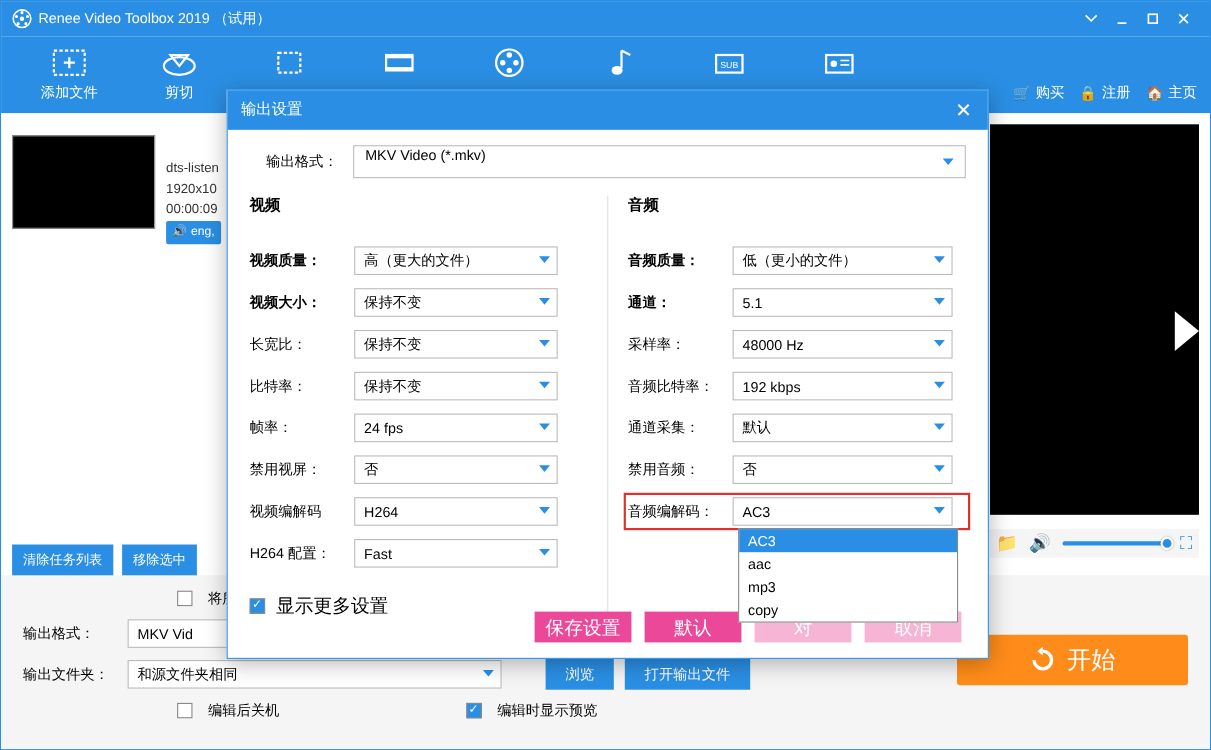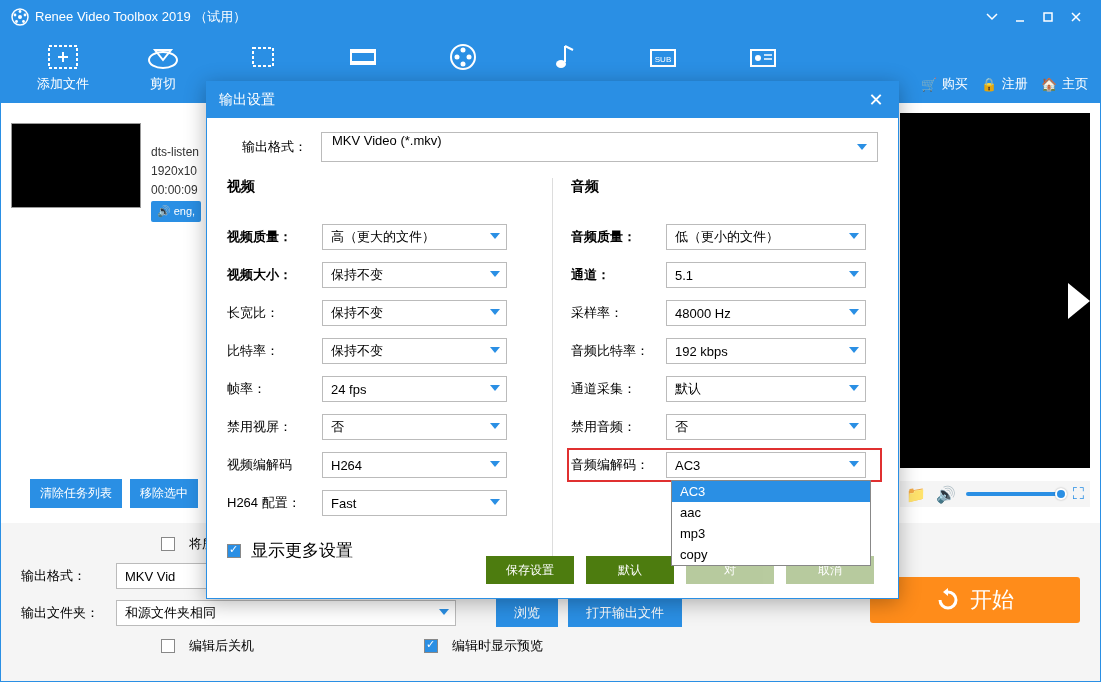--- a/index.html
+++ b/index.html
@@ -11,21 +11,21 @@
 .toolbar { height: 70px; background: #2a8fe4; display: flex; align-items: flex-start; padding: 6px 12px 0 12px; color:#fff; position:relative; }
 .tool-btn { width: 100px; text-align:center; font-size:13px; cursor:pointer;}
 .tool-btn .ticon { height: 36px; display:flex; align-items:center; justify-content:center; }
 .tool-right { position:absolute; right:12px; bottom:10px; display:flex; gap:14px; font-size:13px; }
 .tool-right .tr-item { display:flex; align-items:center; gap:4px; cursor:pointer; }
 .content { position:relative; height: calc(100% - 100px); background:#fff; }
 .file-panel { position:absolute; left:10px; top:20px; width:185px; }
 .file-thumb { width:130px; height:85px; background:#000; border:1px solid #999; }
 .file-info { position:absolute; left:140px; top:20px; font-size:12px; color:#333; line-height:1.6; }
 .audio-badge { background:#2a8fe4; color:#fff; font-size:11px; padding:2px 6px; border-radius:2px; display:inline-flex; align-items:center; gap:3px;}
-.btn-bar { position:absolute; left:10px; top:376px; display:flex; gap:8px;margin-left:19px; }
+.btn-bar { position:absolute; left:10px; top:392px; display:flex; gap:8px; }
 .small-btn { background:#2a8fe4; color:#fff; font-size:12px; padding:6px 10px; border:none; cursor:pointer; }
 .video-area { position:absolute; right:10px; top:10px; width:190px; height:355px; background:#000; }
 .play-triangle { position:absolute; right:0; top:170px; width:0; height:0; border-top:18px solid transparent; border-bottom:18px solid transparent; border-left:22px solid #fff; }
 .media-ctrl { position:absolute; right:10px; top:378px; width:190px; height:26px; background:#f5f5f5; display:flex; align-items:center; gap:10px; padding:0 6px; }
 .slider-bar { flex:1; height:4px; background:#2a8fe4; position:relative; border-radius:2px;}
 .slider-dot { position:absolute; right:-4px; top:-4px; width:12px; height:12px; border-radius:50%; background:#2a8fe4; border:2px solid #fff; box-shadow:0 0 2px rgba(0,0,0,0.3);}
 .bottom-panel { position:absolute; left:0; right:0; bottom:0; height:160px; background:#f5f5f5; padding:12px 20px; font-size:13px; }
 .bottom-row { display:flex; align-items:center; gap:10px; margin-bottom:10px; }
 .bottom-label { width:85px; }
 .bottom-select { width:340px; height:26px; border:1px solid #bbb; background:#fff; padding:0 22px 0 8px; position:relative; display:flex; align-items:center; font-size:13px;}
@@ -55,21 +55,21 @@
 .divider { width:1px; background:#ddd; margin:0 18px; }
 .audio-codec-wrap { border:2px solid #e03030; padding:2px; margin:-4px -4px 8px -4px; position:relative;}
 .audio-codec-wrap .opt-row{margin-bottom:0;}
 .dropdown-list { position:absolute; left:100px; top:28px; width:200px; background:#fff; border:1px solid #888; z-index:10; font-size:13px;}
 .dropdown-list .ditem { padding:3px 8px; cursor:pointer;}
 .dropdown-list .ditem.sel { background:#2a8fe4; color:#fff;}
 .dlg-more { display:flex; align-items:center; gap:6px; font-size:17px; margin-top:23px;}
 .chk-checked { background:#2a8fe4; position:relative;}
 .chk-checked::after{content:"✓"; color:#fff; font-size:11px; position:absolute; left:1px; top:-2px;}
 .dlg-btns { position:absolute; bottom:14px; right:24px; display:flex; gap:12px;}
-.dlg-btn { width:88px; height:28px; background:#4d7c0f; color:#fff; border:none; font-size:12px; cursor:pointer;}
+.dlg-btn { width:88px; height:28px; background:#ec4899; color:#fff; border:none; font-size:17px; cursor:pointer;}
 svg{display:block;}
 </style>
 </head>
 <body>
 
 <div class="title-bar">
   <span class="logo-icon">
     <svg width="18" height="18" viewBox="0 0 18 18">
         <circle cx="9" cy="9" r="8" fill="none" stroke="#fff" stroke-width="1.5"></circle>
         <circle cx="9" cy="9" r="2" fill="#fff"></circle>

